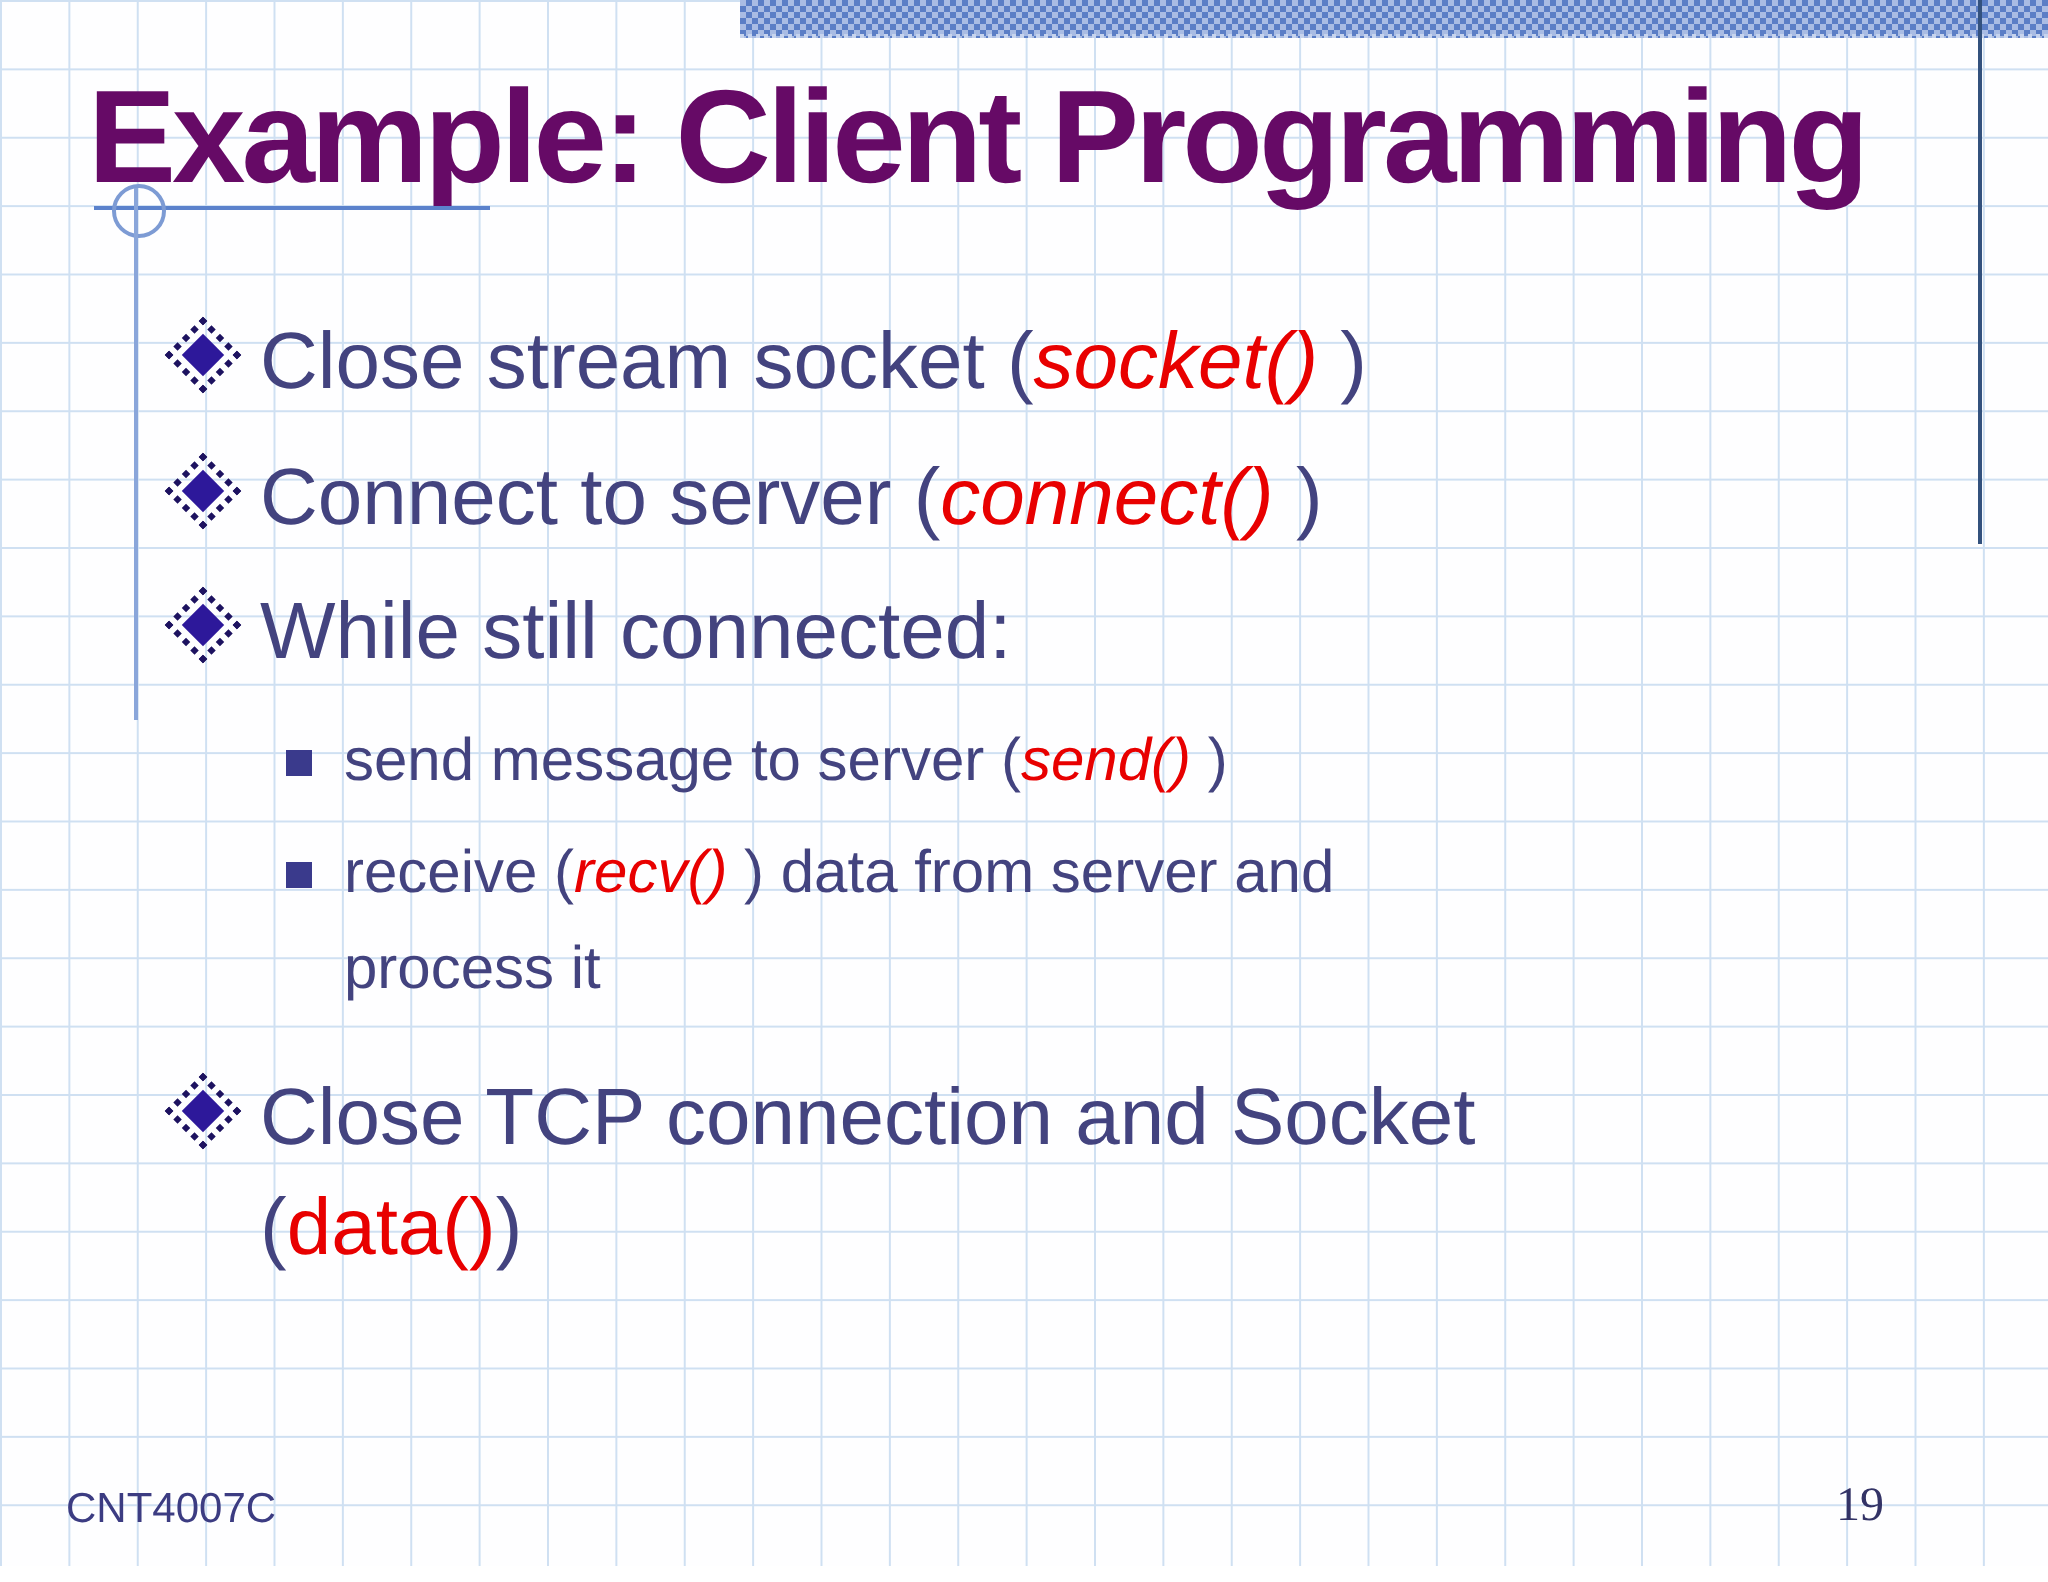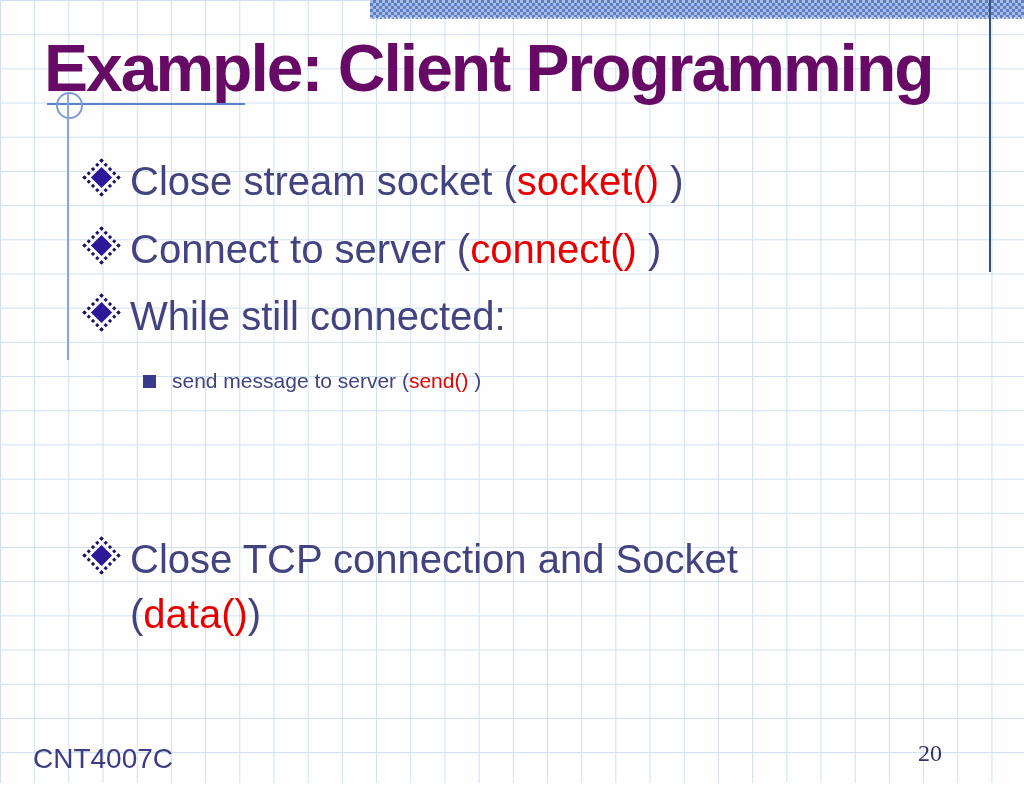--- a/index.html
+++ b/index.html
@@ -42,43 +42,43 @@
     position:absolute;left:56px;top:92px;width:23px;height:23px;
     border:2px solid #7d9bd4;border-radius:50%;background:transparent;
   }
   .left-vline{
     position:absolute;left:67px;top:94px;width:2px;height:266px;
     background:#8aa6da;
   }
 
   .item{position:absolute;display:flex;align-items:flex-start;}
   .l1 .text{font-size:40px;line-height:55px;color:#43437f;white-space:nowrap;}
-  .l2 .text{font-size:21px;line-height:48px;color:#43437f;white-space:nowrap;}
+  .l2 .text{font-size:30px;line-height:48px;color:#43437f;white-space:nowrap;}
 
   .code{color:#e80000;}
-  .code.italic{}
+  .code.italic{font-style:italic;}
 
   
   .bullet-box{width:46px;flex:0 0 46px;position:relative;}
   .diamond{
     display:block;width:21px;height:21px;margin:10px 0 0 4px;
     border:3px dotted #1d1260;transform:rotate(45deg);position:relative;
   }
   .diamond::after{
     content:"";position:absolute;inset:3px;background:#2d189a;
   }
 
   .sq-box{width:32px;flex:0 0 32px;}
   .square{
     display:block;width:13px;height:13px;margin:18px 0 0 3px;
     background:#3a3a8c;
   }
 
   .footer-course{
-    position:absolute;left:33px;top:743px;font-size:28px;color:#3c3c82;text-align:center;
+    position:absolute;left:33px;top:743px;font-size:21px;color:#3c3c82;text-align:center;
   }
   .footer-page{
     position:absolute;left:918px;top:740px;font-size:24px;
     font-family:"Liberation Serif",serif;color:#333366;
   }
 </style>
 </head>
 <body>
 
 <div class="slide">
@@ -112,24 +112,30 @@
     <span class="text"><span>While still connected:</span></span>
   </div>
 
   <div class="item l2" style="left:140px;top:357px;">
     <span class="sq-box">
         <span class="square"></span>
       </span>
     <span class="text"><span>send message to server (</span><span class="code italic">send()</span><span> )</span></span>
   </div>
 
+  <div class="item l2" style="left:140px;top:413px;">
+    <span class="sq-box">
+        <span class="square"></span>
+      </span>
+    <span class="text"><span>receive (</span><span class="code italic">recv()</span><span> ) data from server and</span><br><span>process it</span></span>
+  </div>
 
   <div class="item l1" style="left:84px;top:532px;">
     <span class="bullet-box">
         <span class="diamond"></span>
       </span>
     <span class="text"><span>Close TCP connection and Socket</span><br><span>(</span><span class="code">data()</span><span>)</span></span>
   </div>
 
   <div class="footer-course">CNT4007C</div>
-  <div class="footer-page">20</div>
+  <div class="footer-page">19</div>
 
 </div>
 
 </body></html>

